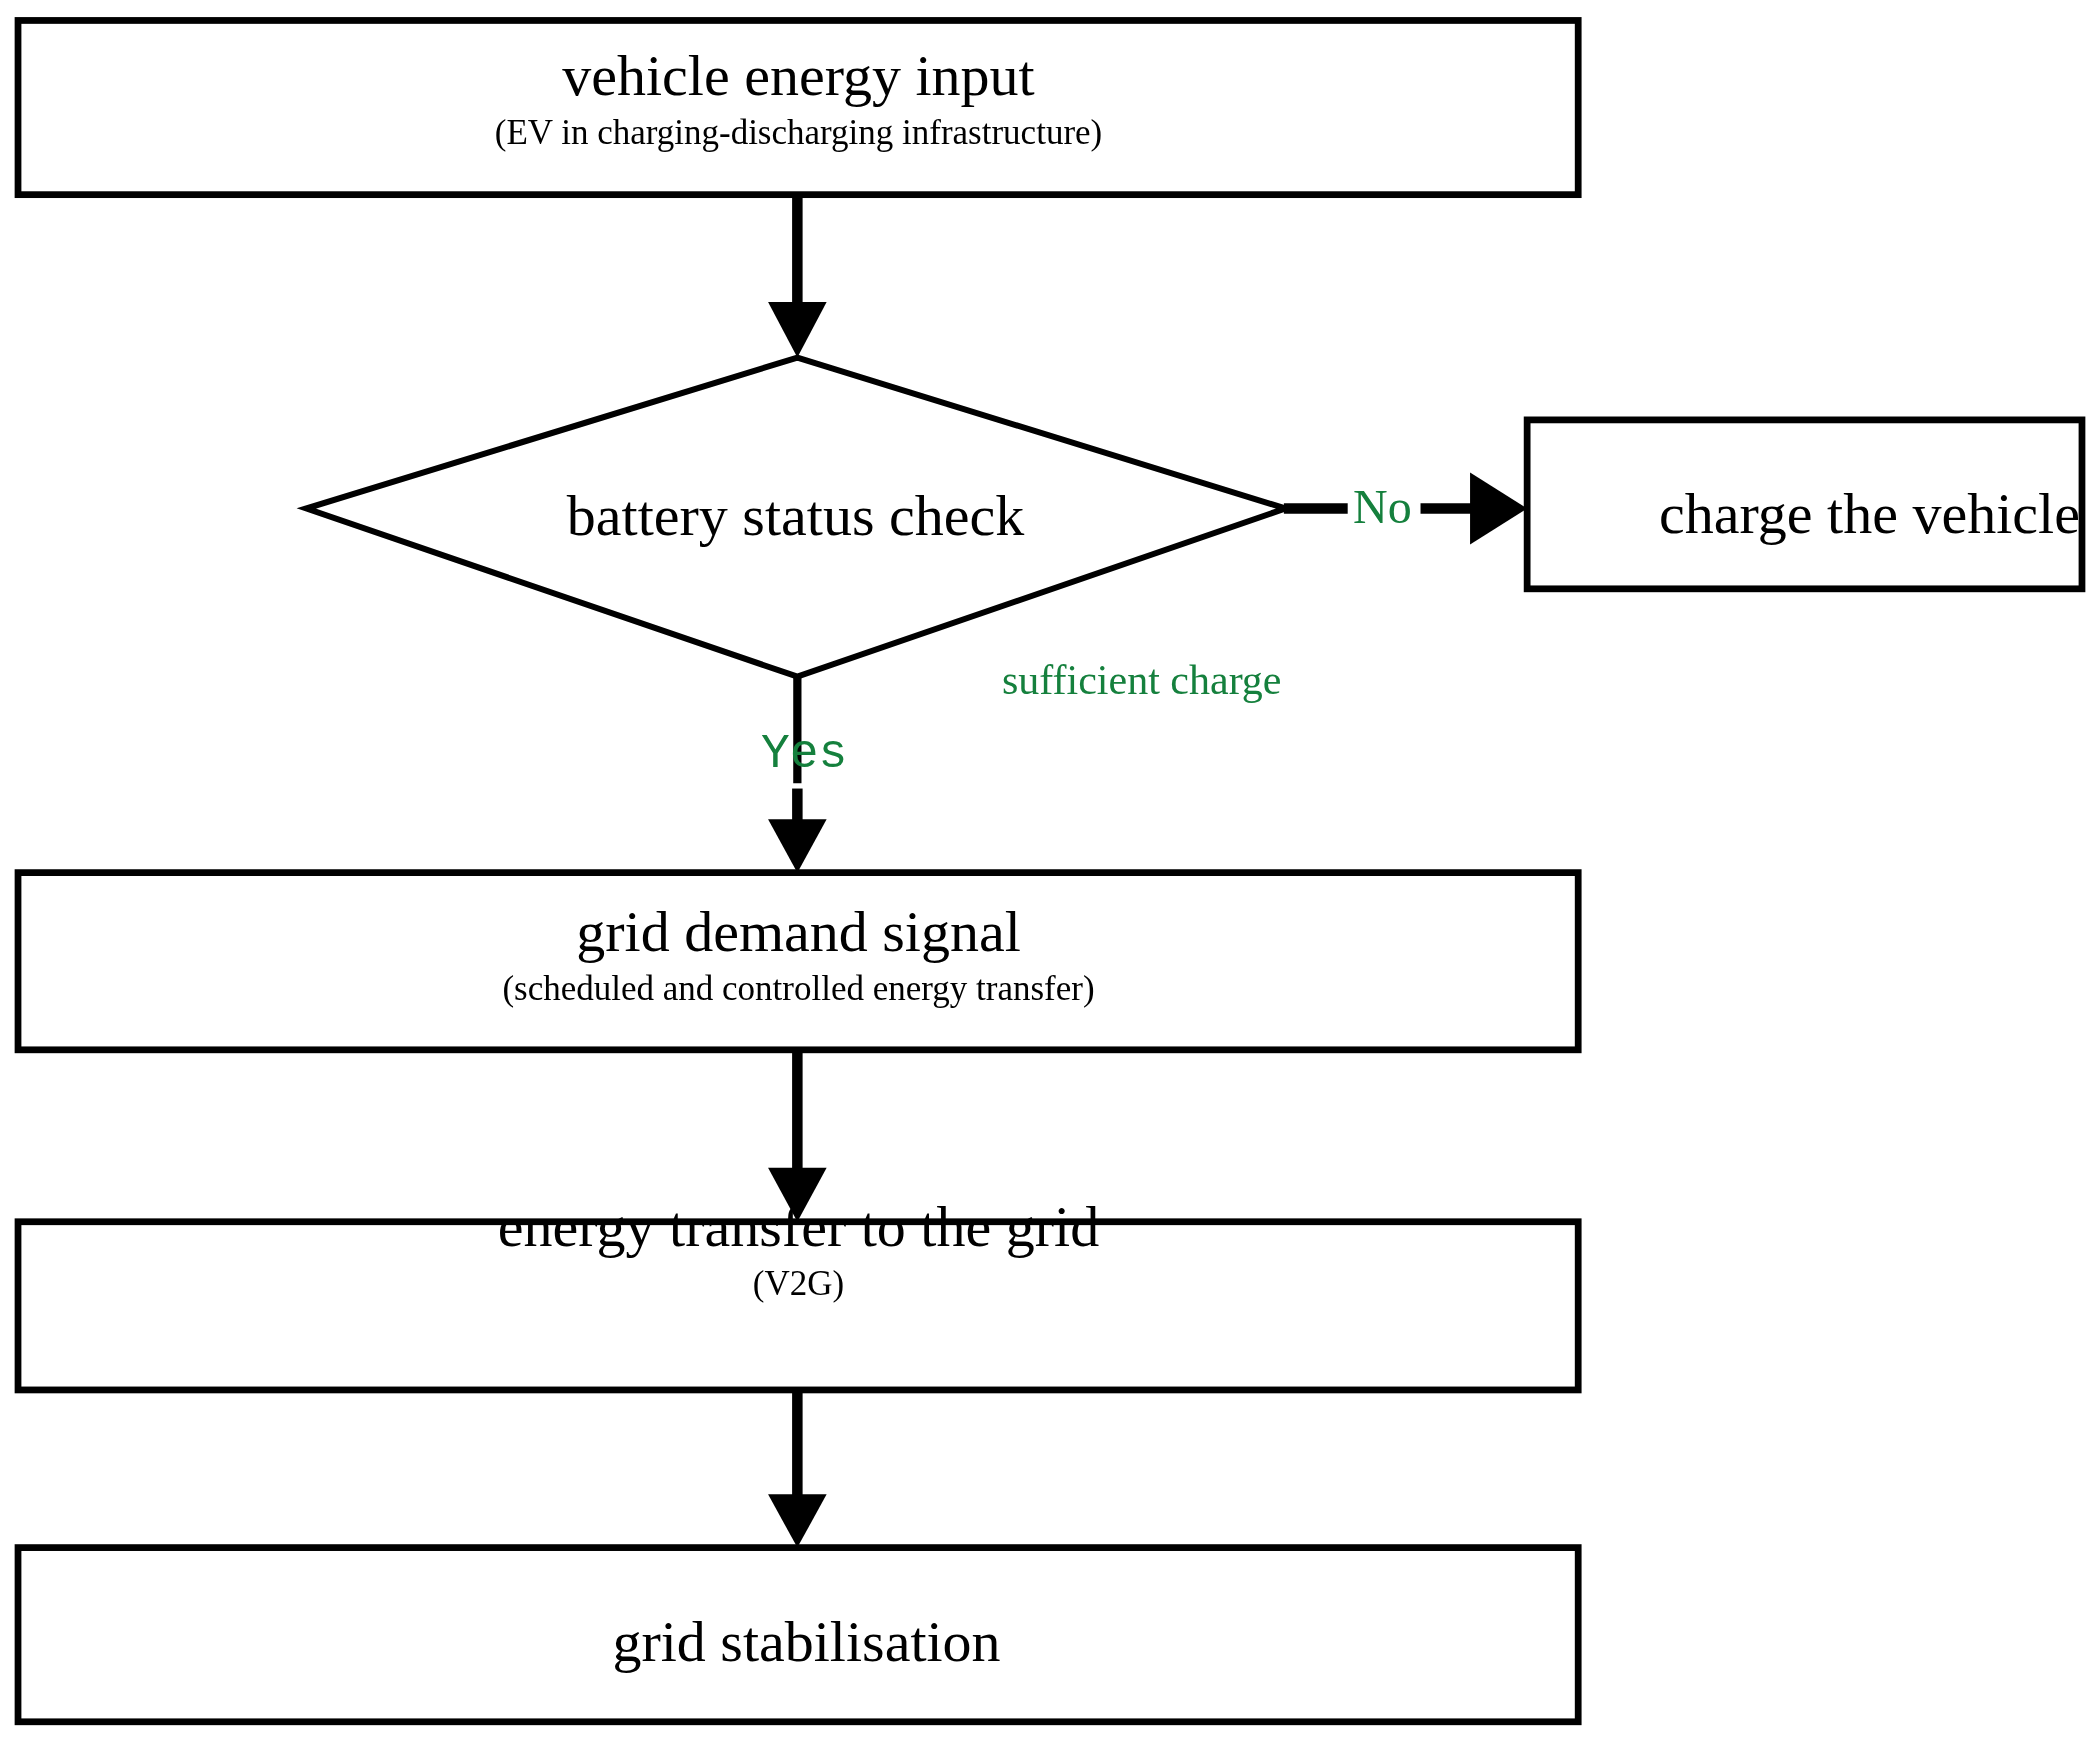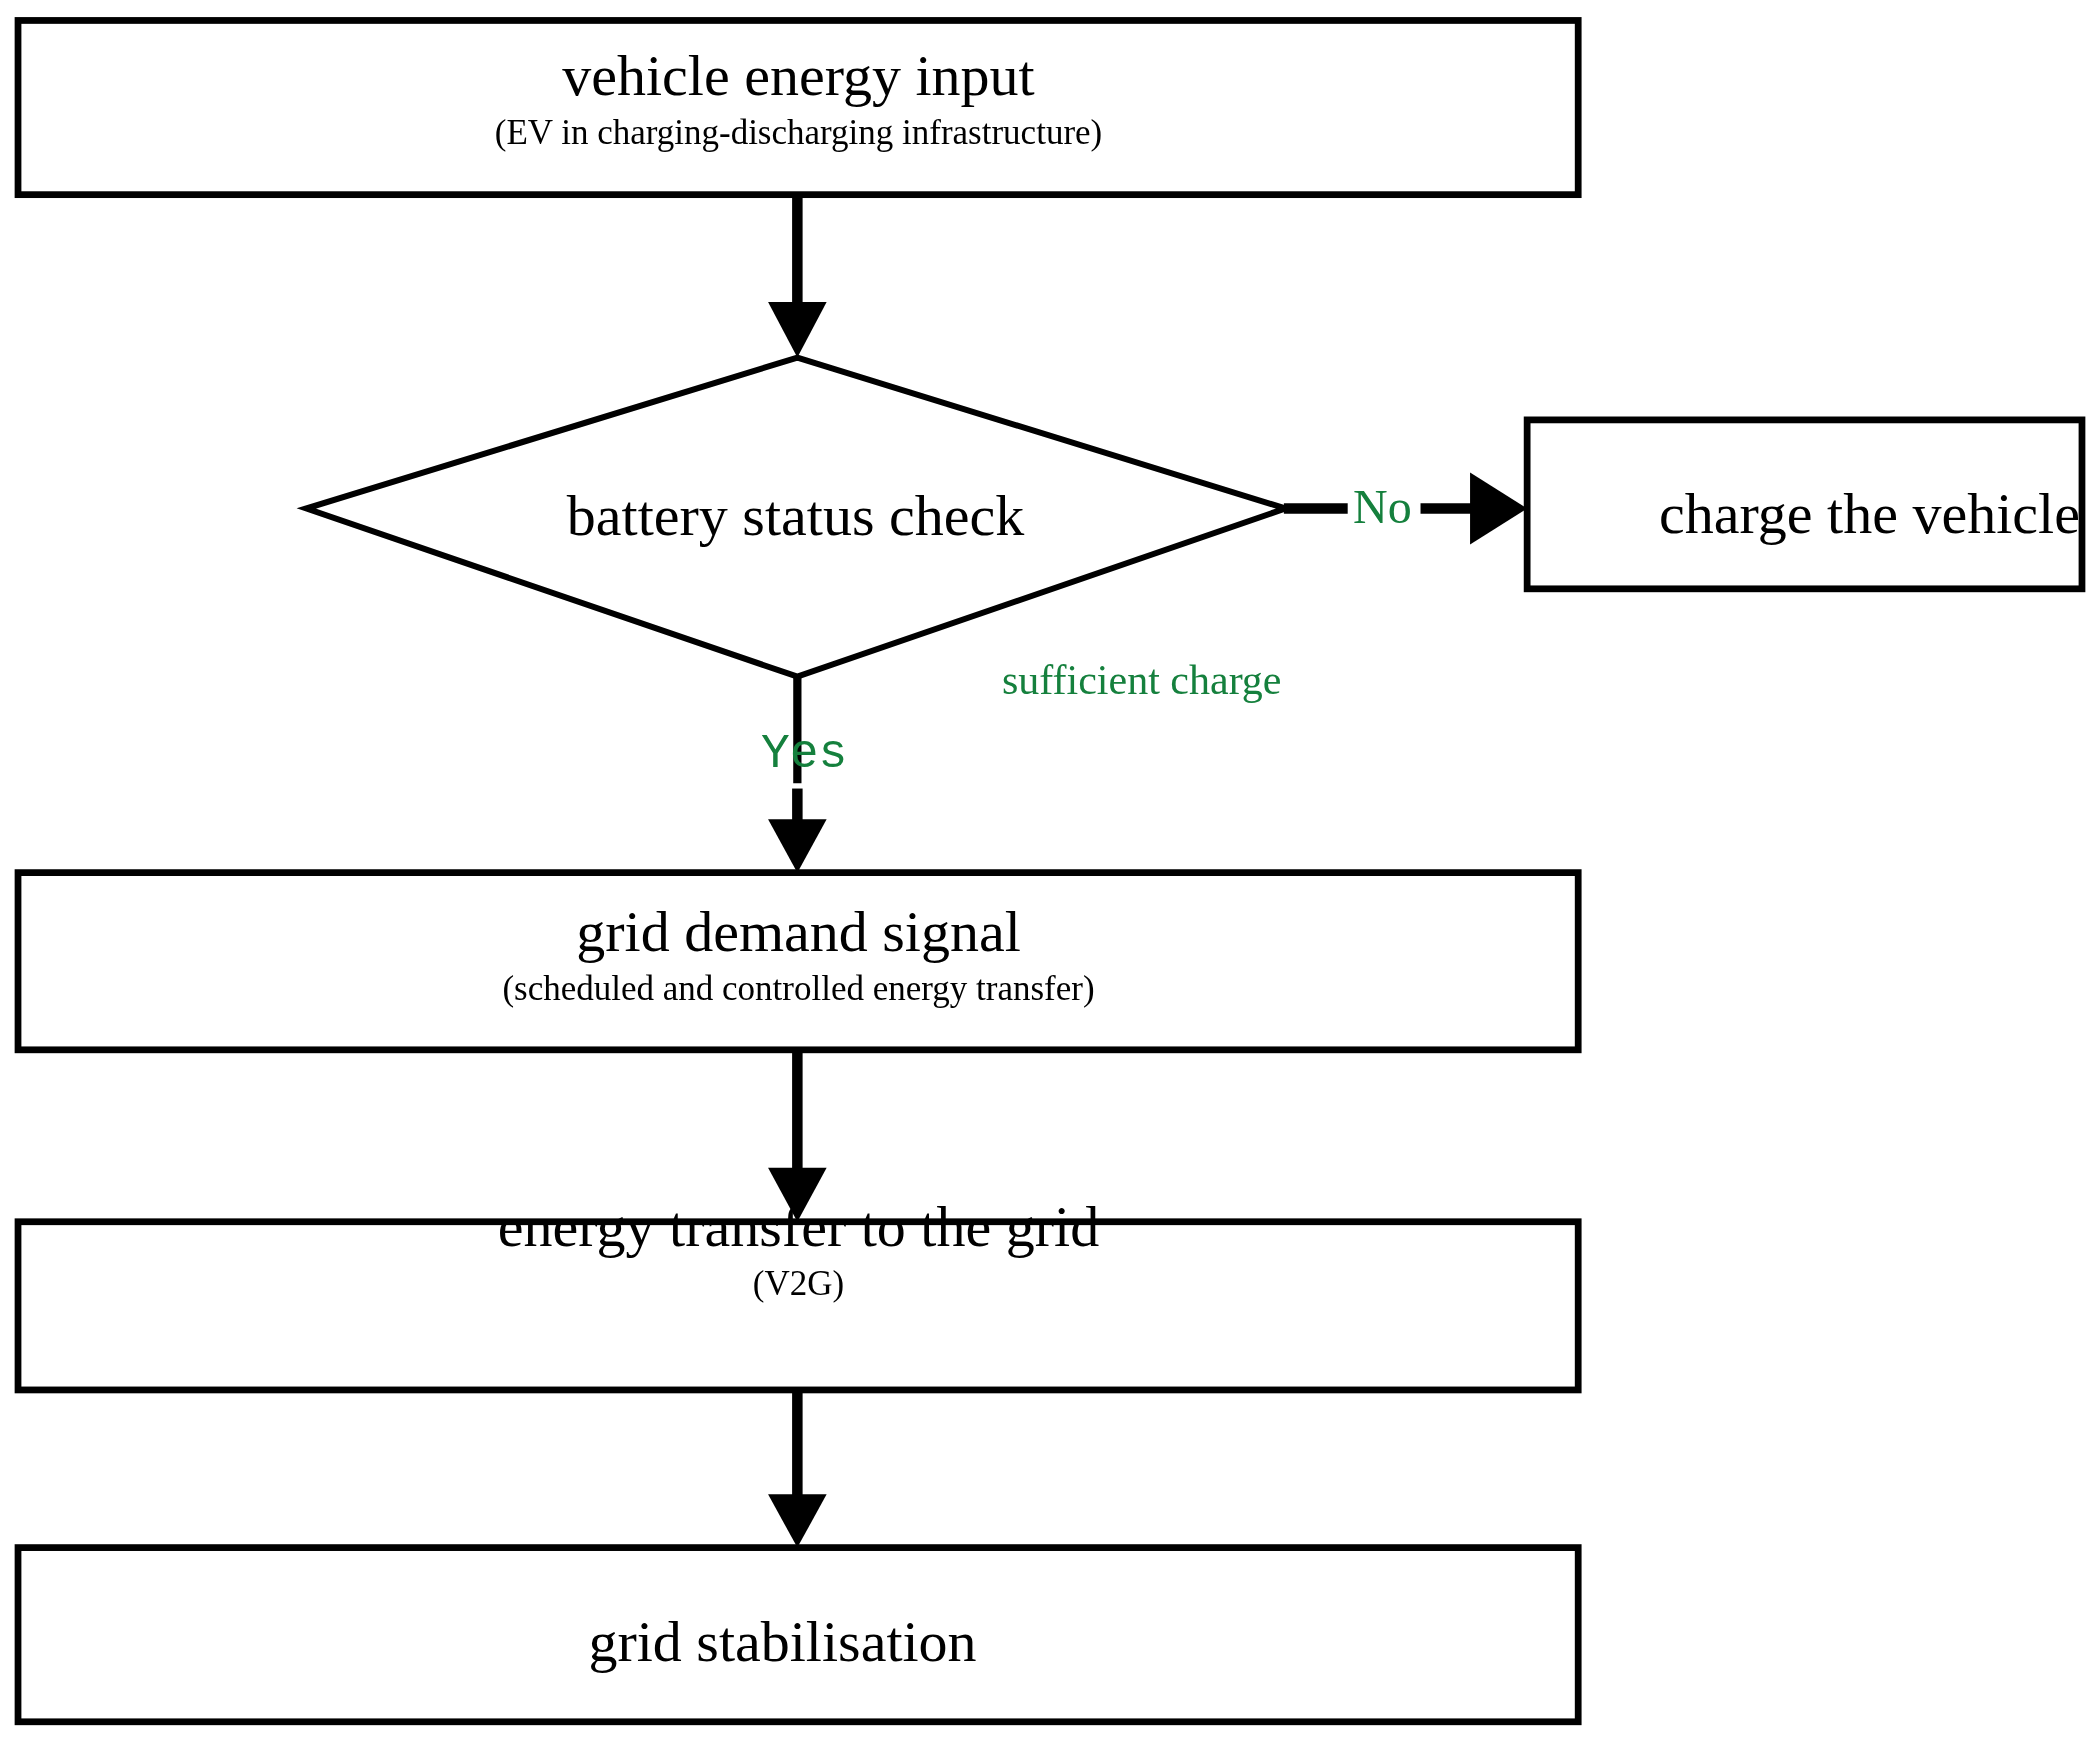--- a/index.html
+++ b/index.html
@@ -101,21 +101,21 @@
   <div class="node-text" style="left:18px; top:897px; width:1561px;">
     <span class="title-line">grid demand signal</span>
     <span class="sub-line">(scheduled and controlled energy transfer)</span>
   </div>
 
   <div class="node-text" style="left:18px; top:1192px; width:1561px;">
     <span class="title-line">energy transfer to the grid</span>
     <span class="sub-line">(V2G)</span>
   </div>
 
-  <div class="node-text" style="left:2px; top:1607px; width:1561px;">
+  <div class="node-text" style="left:26px; top:1607px; width:1561px;">
     <span class="title-line">grid stabilisation</span>
   </div>
 
   <div class="edge-label" style="left:1353px; top:479px;">No</div>
 
   <div class="edge-label" style="left:761px; top:727px;font-family:Liberation Mono, monospace;">Yes</div>
 
   <div class="edge-label" style="left:1002px; top:656px; font-size:42px;">sufficient charge</div>
 
 </div>

